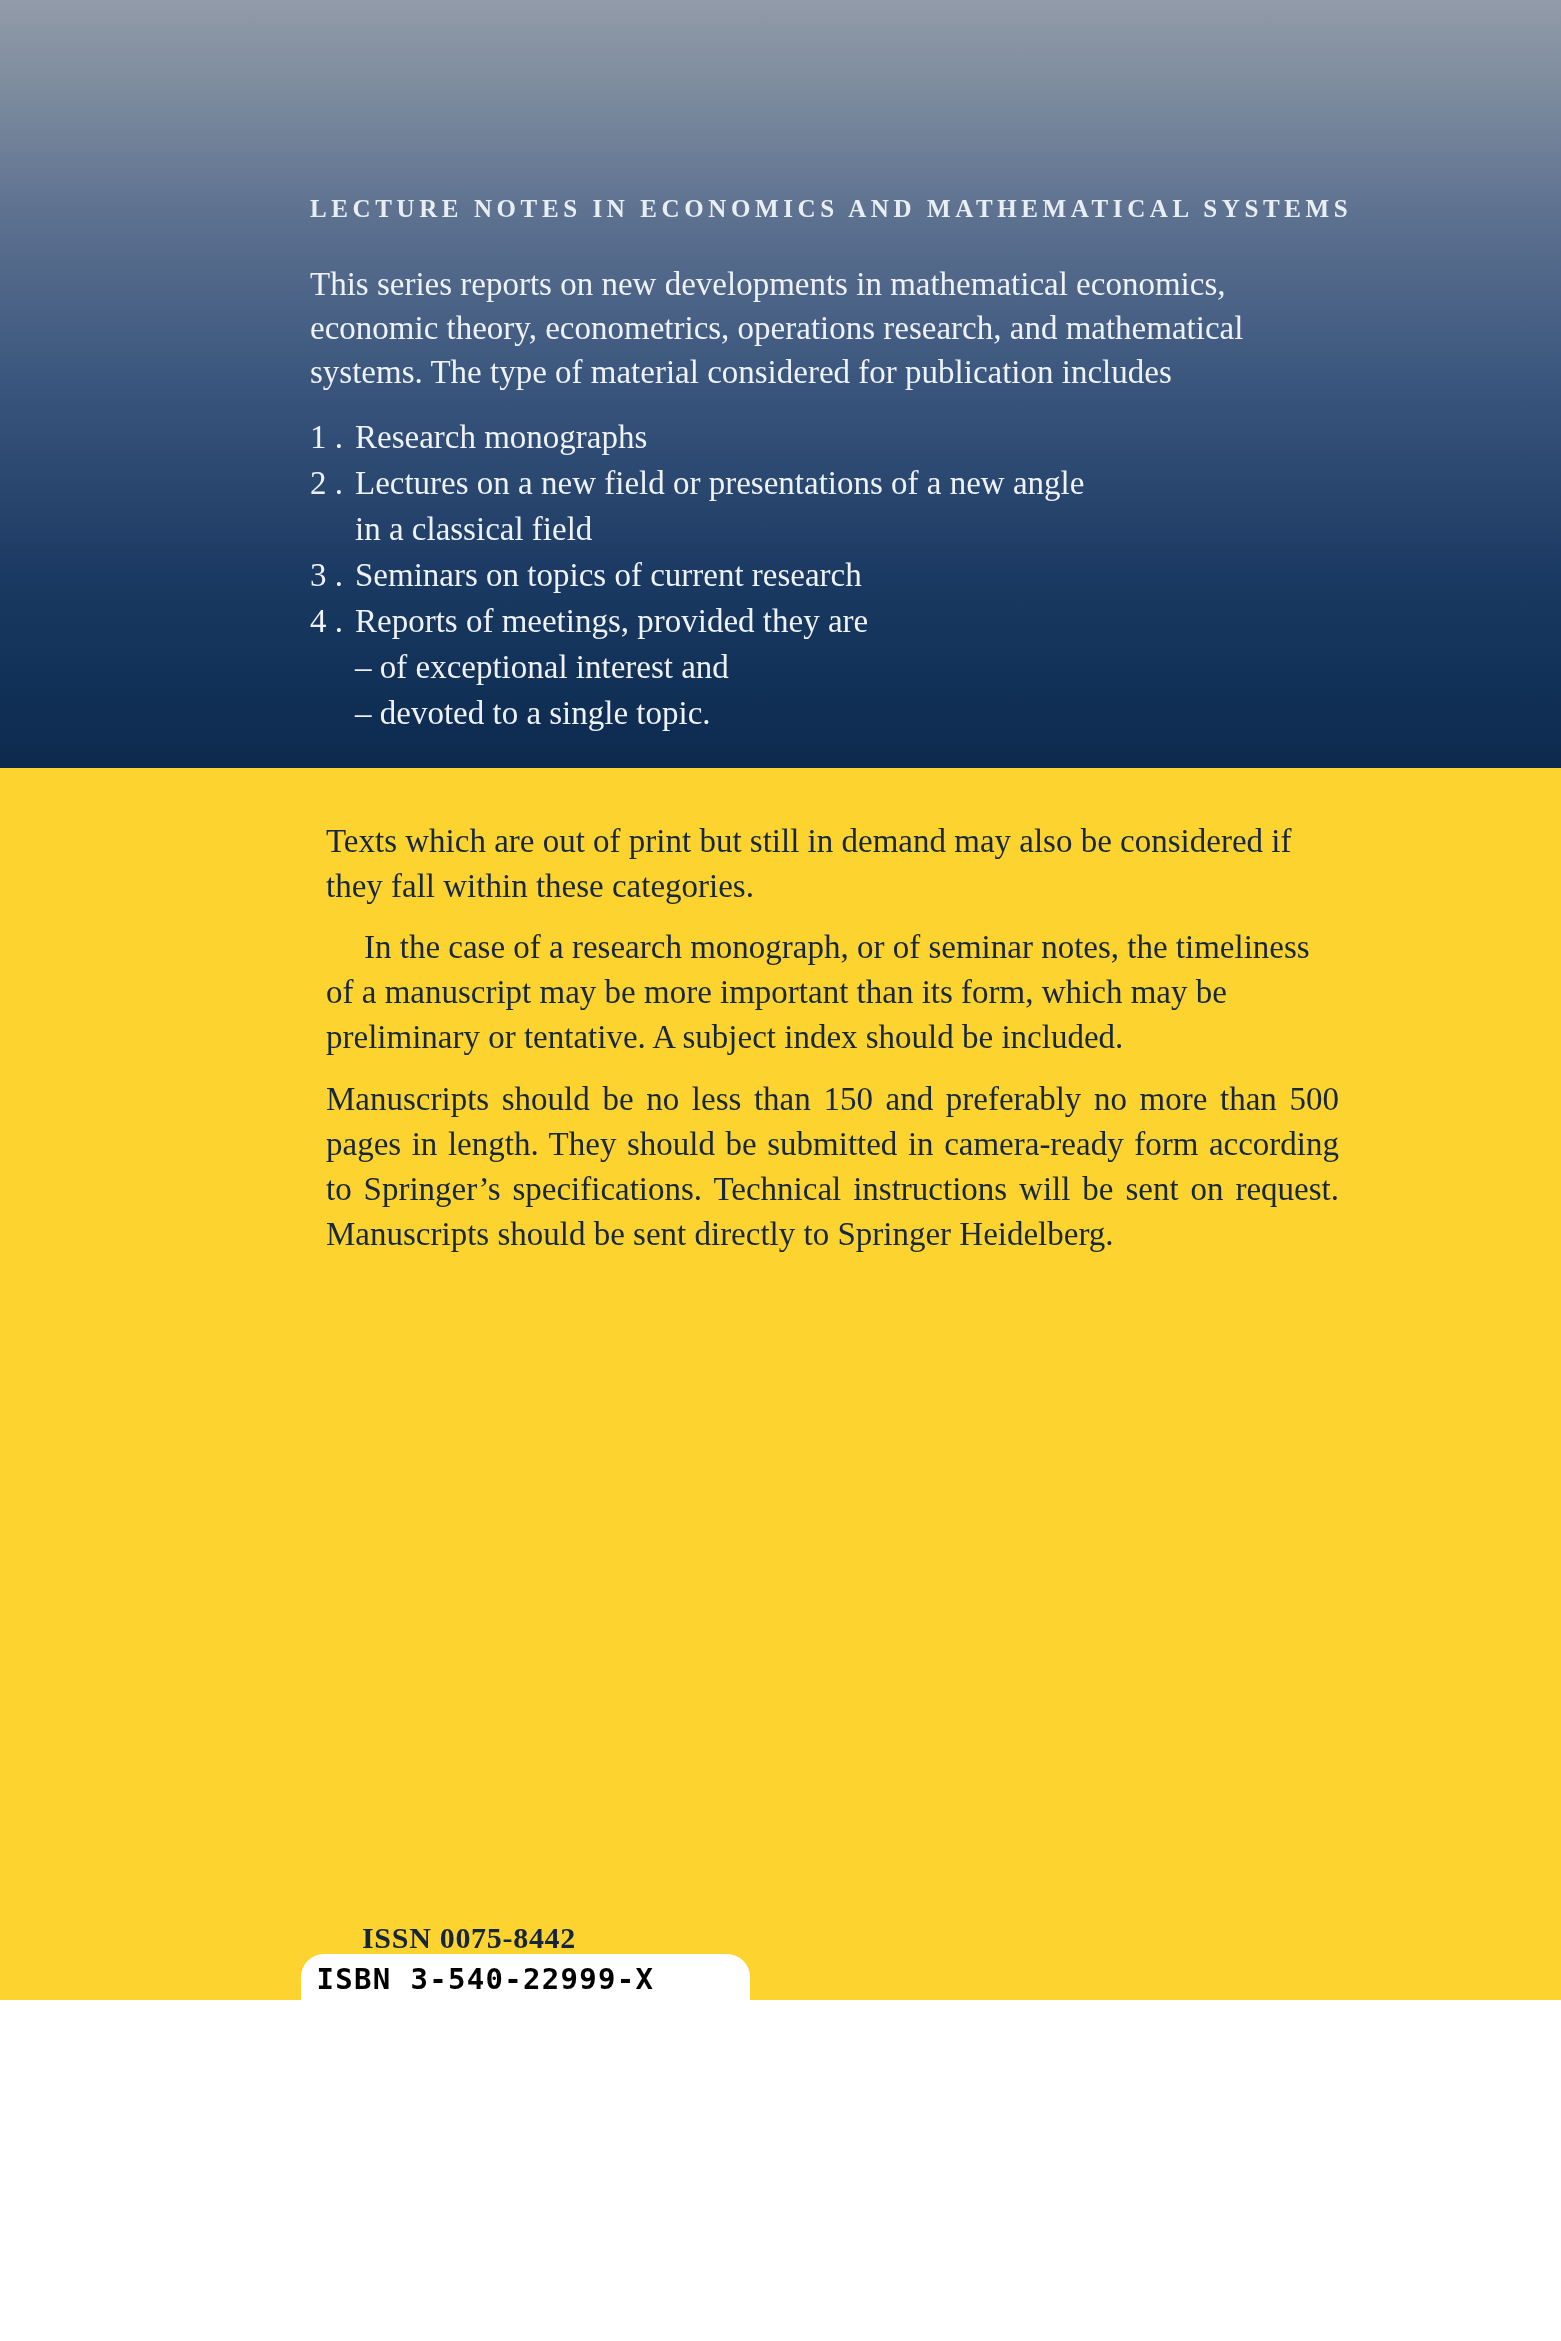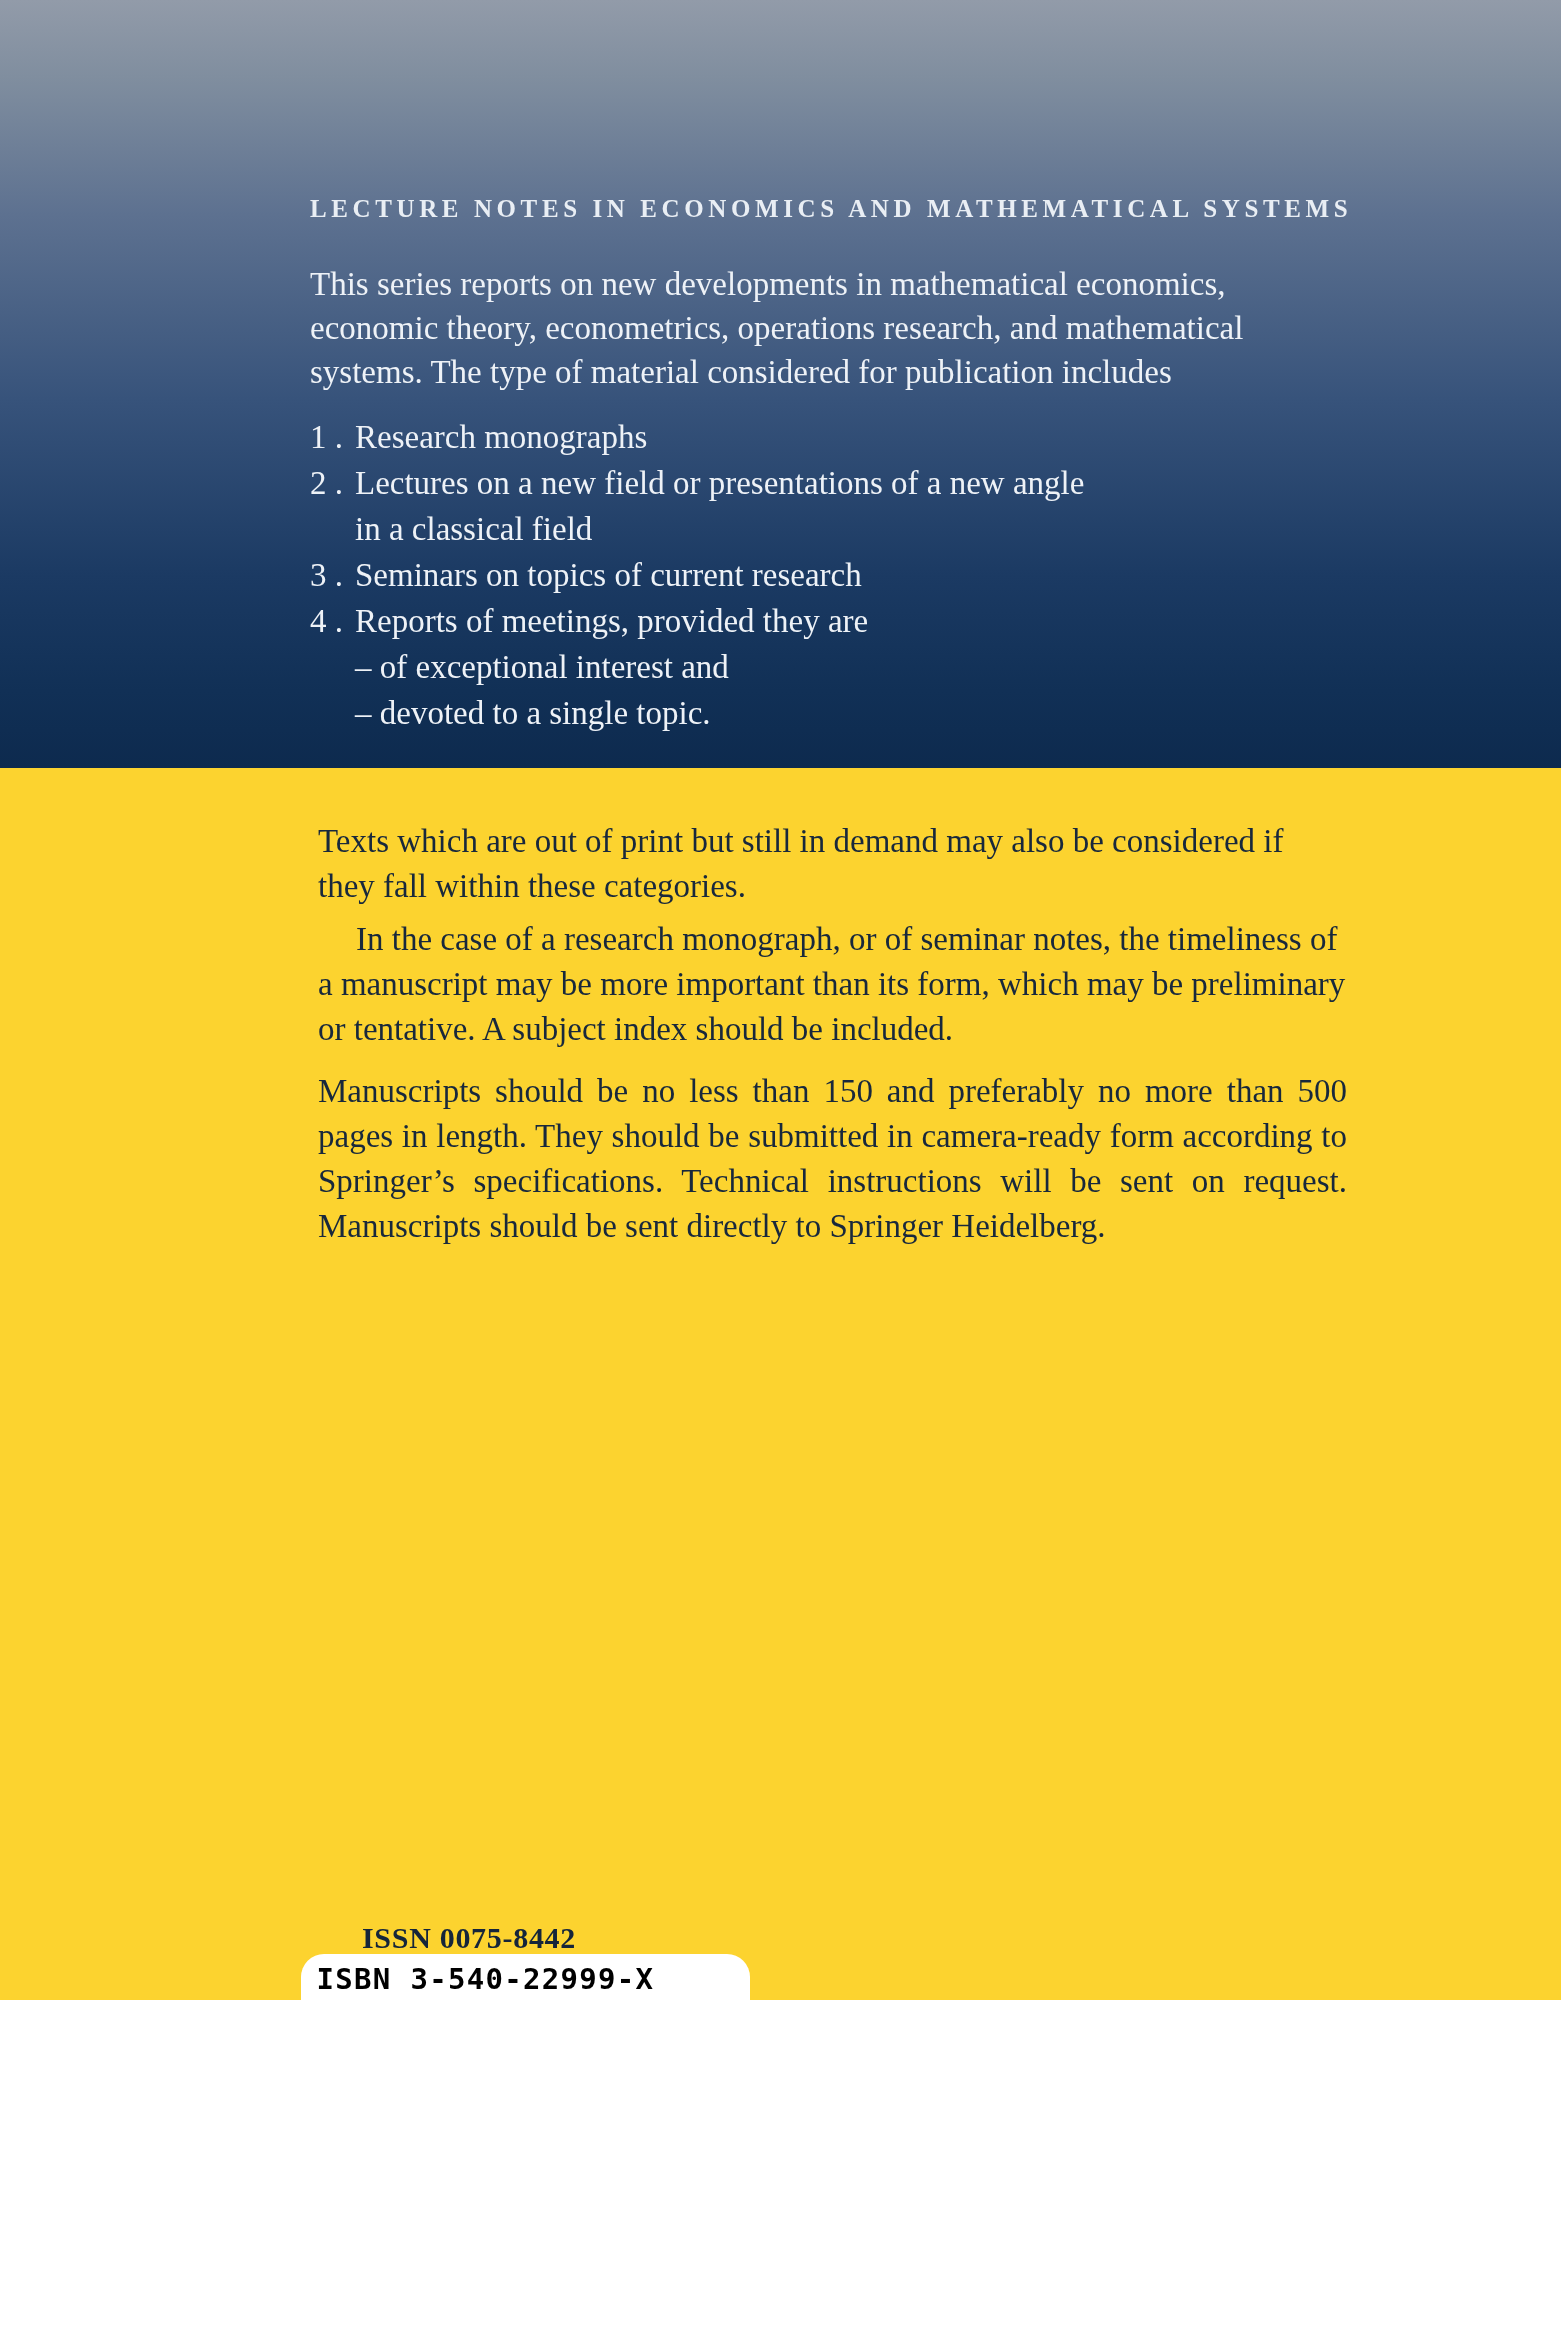--- a/index.html
+++ b/index.html
@@ -37,21 +37,21 @@
     margin-top:19.5px;font-size:33px;line-height:46px;color:#eef2f7;
   }
   .li{display:flex;}
   .li .num{flex:0 0 45px;}
   .li .txt{flex:1;}
   
   .yellow-content{
     position:absolute;left:310px;top:768px;right:207px;
     color:var(--navy-text);
   }
-  .para{font-size:33px;line-height:45px;margin:8px;color:var(--navy-text);}
+  .para{font-size:33px;line-height:45px;margin:16px;color:var(--navy-text);}
   .p1{margin-top:51px;}
   .p2{text-indent:38px;}
   .manuscripts-heading{margin-top:43px;font-size:33px;font-weight:400;}
   .p3{margin-top:17px;text-align:justify;}
   
   .issn{
     position:absolute;left:362px;top:1905px;
     font-size:30px;font-weight:700;color:#15253a;letter-spacing:0.7px;margin-top:16px;
   }
   .barcode-box{

